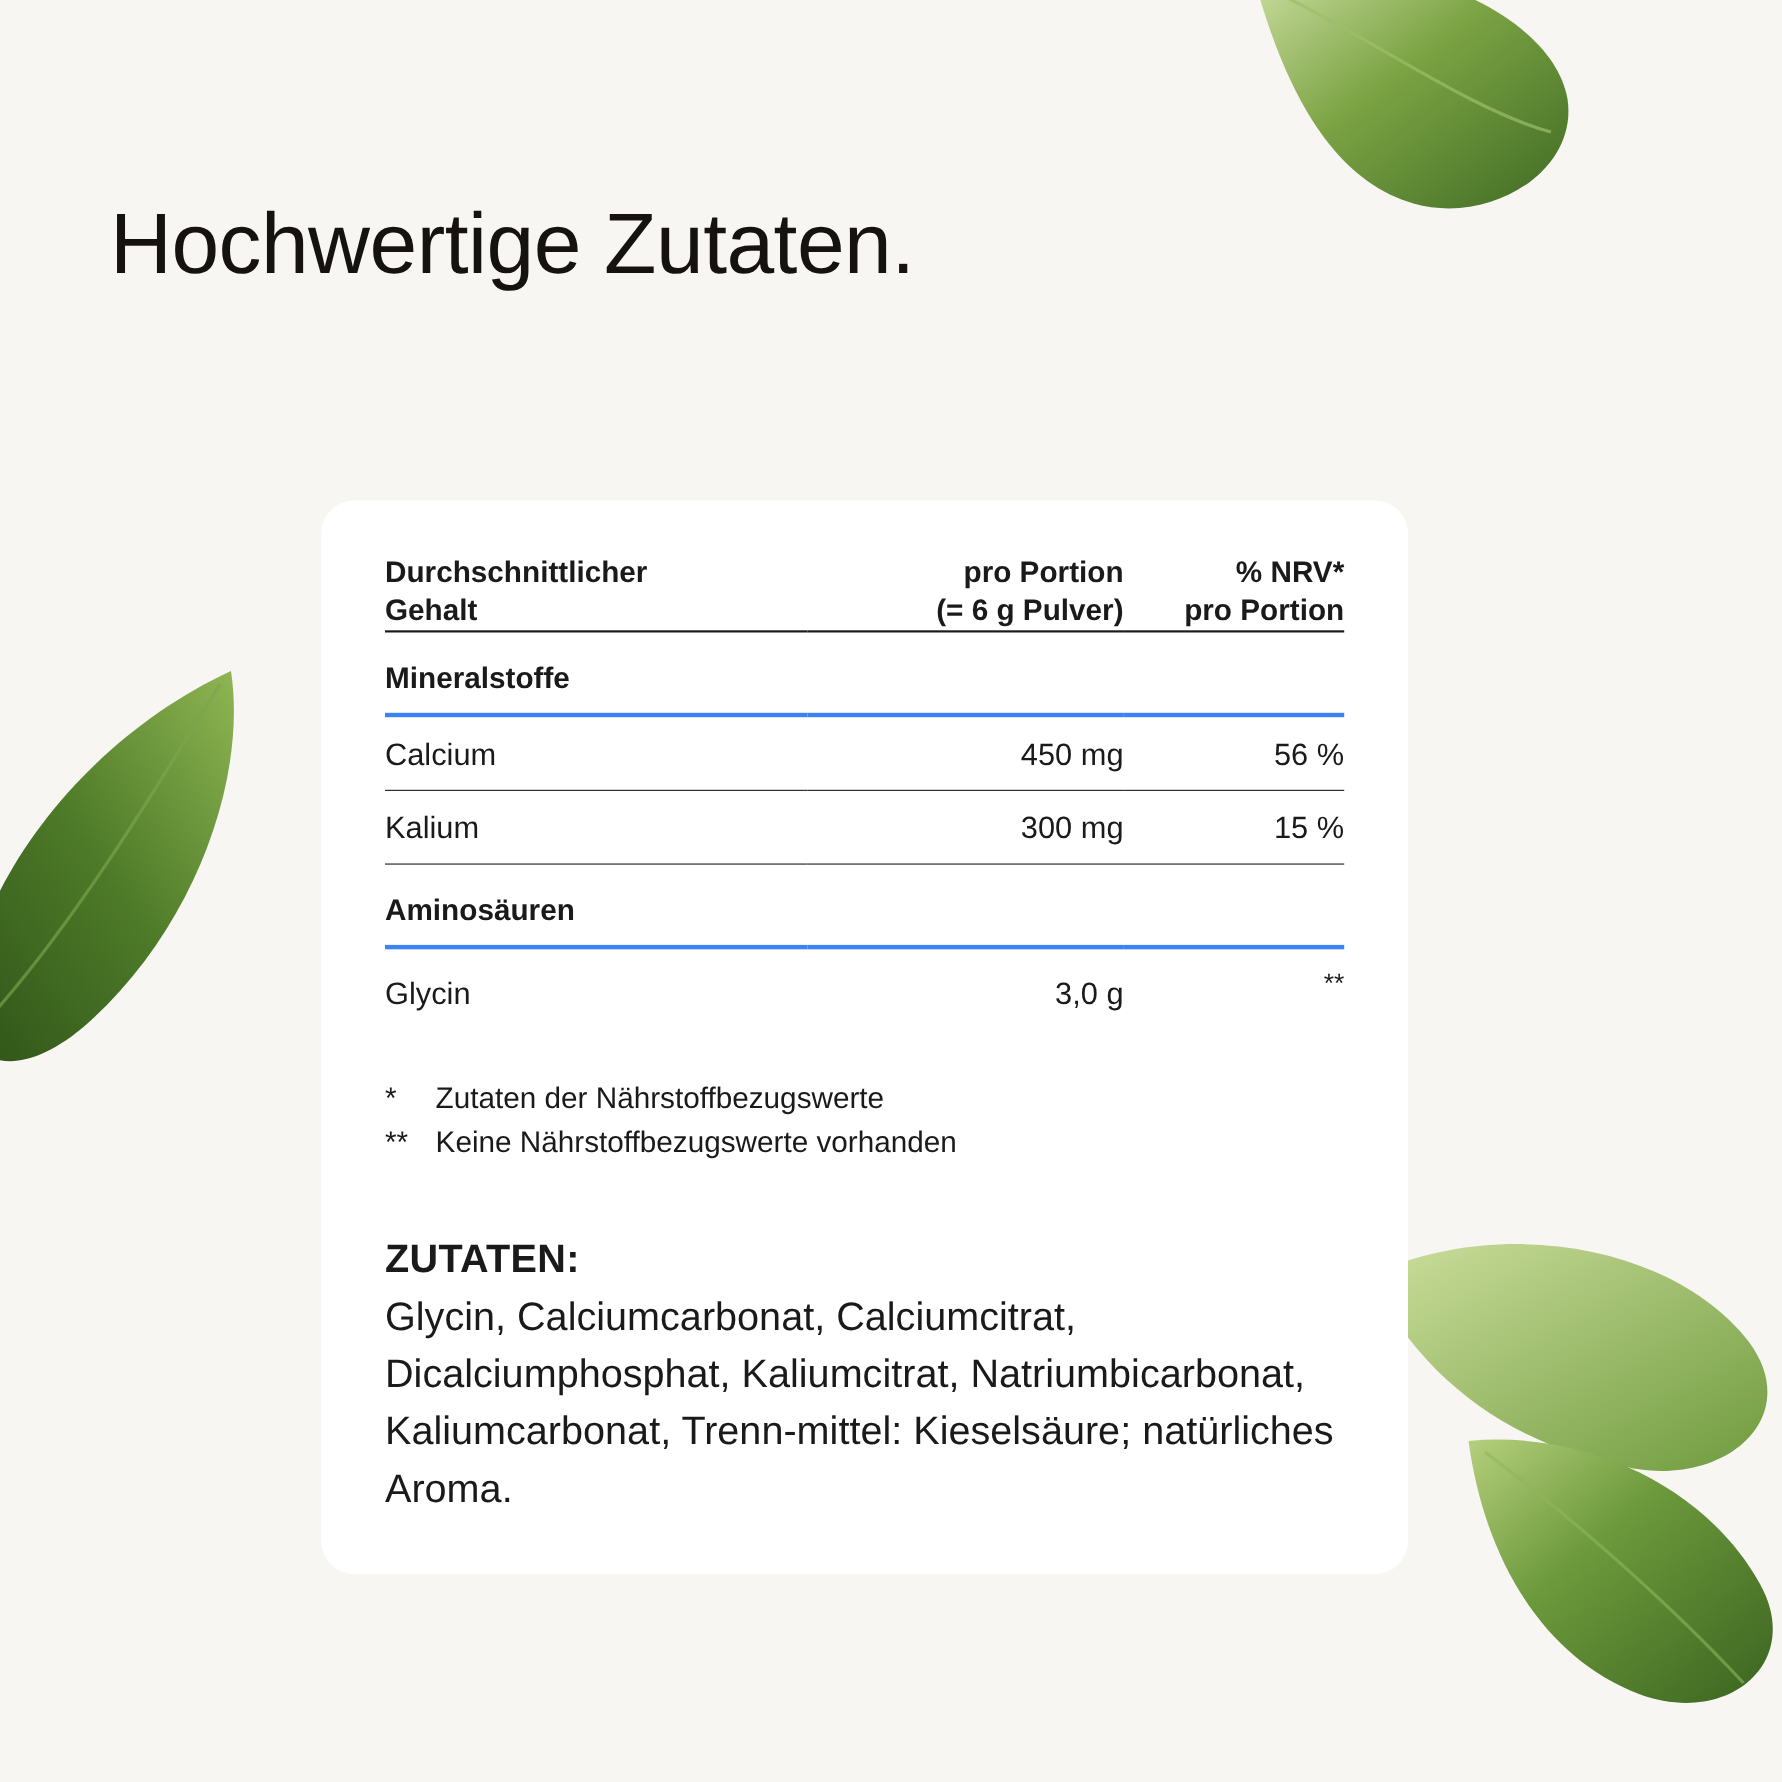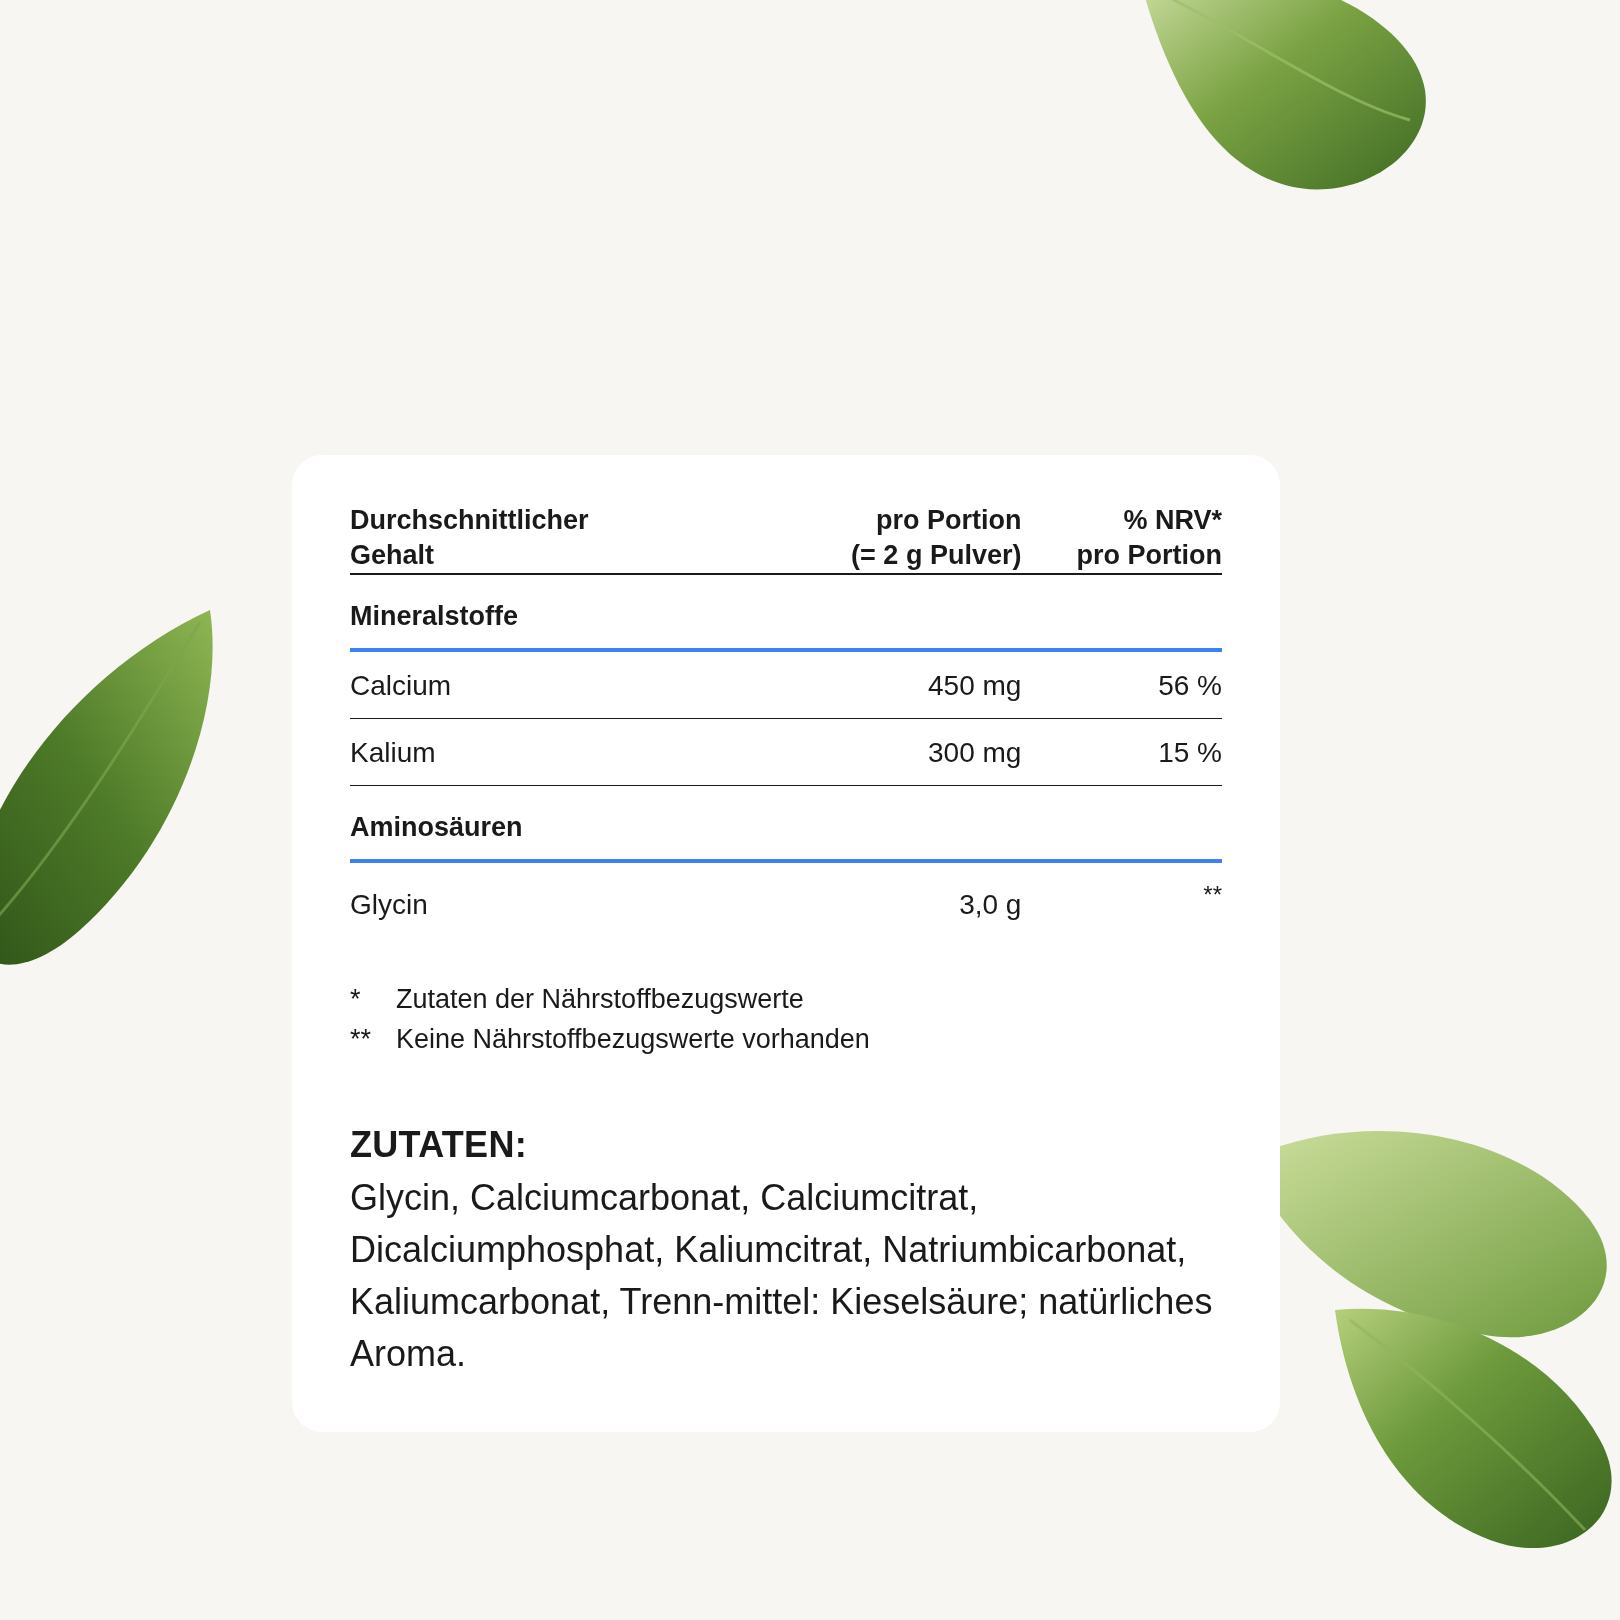--- a/index.html
+++ b/index.html
@@ -168,34 +168,35 @@
         <stop offset="100%" stop-color="#6f9b3e"></stop>
       </linearGradient>
     </defs>
     <path d="M5,60 C120,5 280,30 350,120 C400,188 330,250 245,235 C140,216 55,160 5,60 Z" fill="url(#lg4)"></path>
     <path d="M95,210 C200,200 310,250 360,340 C400,412 330,470 250,440 C165,408 110,320 95,210 Z" fill="url(#lg3)"></path>
     <path d="M110,220 C190,280 280,360 345,430" stroke="#8fb65c" stroke-width="3" fill="none" opacity="0.6"></path>
   </svg>
 </div>
 
 <div class="headline">
+  <div>Hochwertige Zutaten.</div>
 </div>
 
 <div class="card">
 
   <table class="nutrition">
     <thead>
       <tr>
         <th class="col-name">
           <span>Durchschnittlicher</span><br>
           <span>Gehalt</span>
         </th>
         <th class="col-value">
           <span>pro Portion</span><br>
-          <span>(= 2 g Pulver)</span>
+          <span>(= 6 g Pulver)</span>
         </th>
         <th class="col-nrv">
           <span>% NRV*</span><br>
           <span>pro Portion</span>
         </th>
       </tr>
     </thead>
     <tbody>
 
       <tr class="group">

